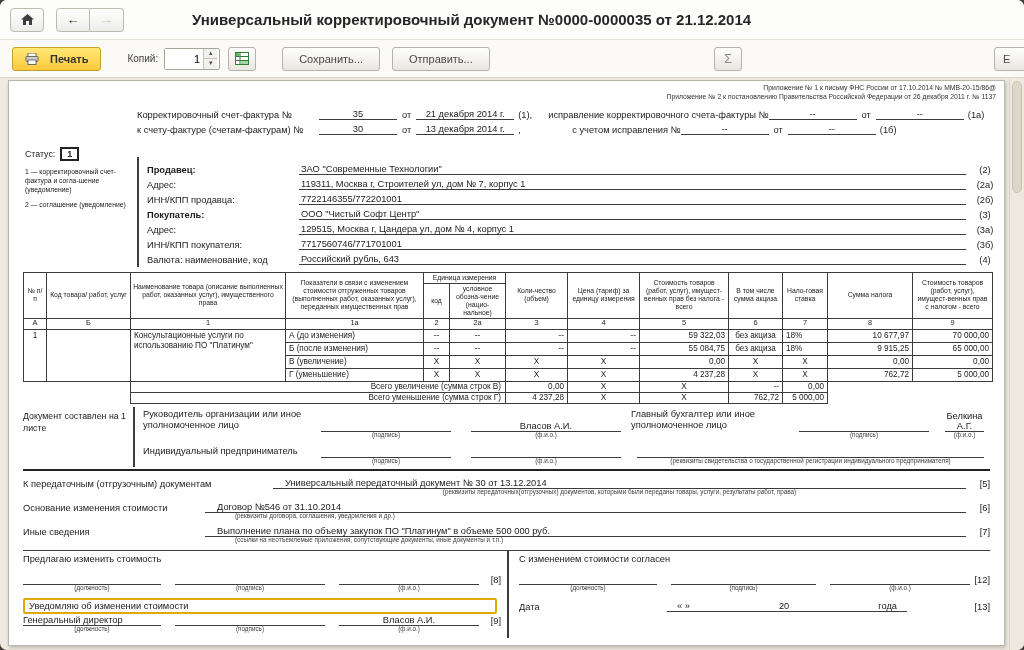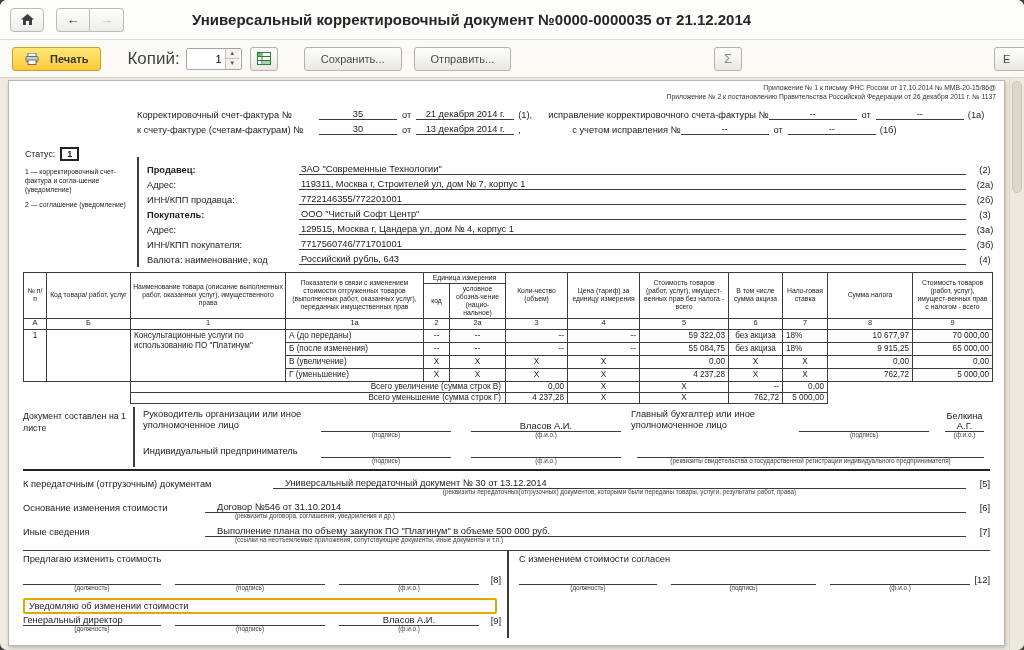--- a/index.html
+++ b/index.html
@@ -14,21 +14,21 @@
   .nav-group .nav-btn{margin-right:0;border-radius:0;}
   .nav-group .nav-btn:first-child{border-radius:4px 0 0 4px;}
   .nav-group .nav-btn:last-child{border-radius:0 4px 4px 0;border-left:none;}
   .nav-btn.disabled{color:#c2c0ba;}
   .title{margin-left:68px;font-size:15px;font-weight:bold;color:#262626;white-space:nowrap;}
 
   
   .toolbar{height:38px;background:#fbfaf7;border-bottom:1px solid #d9d5cb;display:flex;align-items:center;padding:0 12px;position:relative;}
   .btn{background:linear-gradient(#fefefe,#e9e7e1);border:1px solid #b5b2aa;border-radius:3px;height:24px;font-size:11px;color:#4a4a44;padding:0 16px;cursor:pointer;font-family:"Liberation Sans",sans-serif;}
   .btn-print{background:linear-gradient(#ffe877,#fdc93b);border-color:#c5a02c;font-weight:bold;color:#333;display:flex;align-items:center;gap:11px;padding:0 12px;}
-  .copies-label{font-size:17px;color:#444;margin:0 6px 0 26px;}
+  .copies-label{font-size:10px;color:#444;margin:0 6px 0 26px;}
   .spinner{display:flex;height:22px;border:1px solid #a8a59d;background:#fff;border-radius:2px;width:56px;}
   .spinner input{border:none;outline:none;width:38px;text-align:right;font-size:11px;padding:0 3px;font-family:"Liberation Sans",sans-serif;}
   .spin-btns{display:flex;flex-direction:column;width:14px;border-left:1px solid #c6c3bb;}
   .spin-btns div{flex:1;font-size:6px;line-height:9px;text-align:center;color:#555;cursor:pointer;background:#f2f1ed;}
   .spin-btns .up{border-bottom:1px solid #c6c3bb;}
   .icon-btn{width:28px;padding:0;display:flex;align-items:center;justify-content:center;margin-left:8px;}
   .btn-save{margin-left:26px;}
   .btn-send{margin-left:12px;}
   .btn-sigma{position:absolute;left:714px;width:28px;padding:0;font-size:13px;color:#8b8b86;}
   .btn-more{position:absolute;right:-14px;width:44px;text-align:left;padding:0 0 0 8px;}
@@ -303,21 +303,21 @@
           <th>5</th>
           <th>6</th>
           <th>7</th>
           <th>8</th>
           <th>9</th>
         </tr>
         <tr>
           <td rowspan="4" class="c name-cell">1</td>
           <td rowspan="4"></td>
           <td rowspan="4" class="name-cell">Консультационные услуги по использованию ПО "Платинум"</td>
-          <td>А (до переданы)</td>
+          <td>А (до изменения)</td>
           <td class="c">--</td>
           <td class="c">--</td>
           <td class="r">--</td>
           <td class="r">--</td>
           <td class="r">59 322,03</td>
           <td class="c small">без акциза</td>
           <td>18%</td>
           <td class="r">10 677,97</td>
           <td class="r">70 000,00</td>
         </tr>
@@ -460,20 +460,29 @@
                 <span class="cap">(должность)</span>
               </span>
             <span class="lineu" style="width:145px;margin-left:14px">
                 <span class="cap">(подпись)</span>
               </span>
             <span class="lineu" style="width:140px;margin-left:14px">
                 <span class="cap">(ф.и.о.)</span>
               </span>
             <span class="code">[12]</span>
           </div>
+          <div class="date-row">
+            <span class="d-lbl">Дата</span>
+            <span class="date-ul">
+              <span>«      »</span>
+              <span>20</span>
+              <span>года</span>
+            </span>
+            <span class="code">[13]</span>
+          </div>
         </div>
       </div>
 
     </div>
 
     <div class="scroll">
       <div class="thumb"></div>
     </div>
   </div>
 

